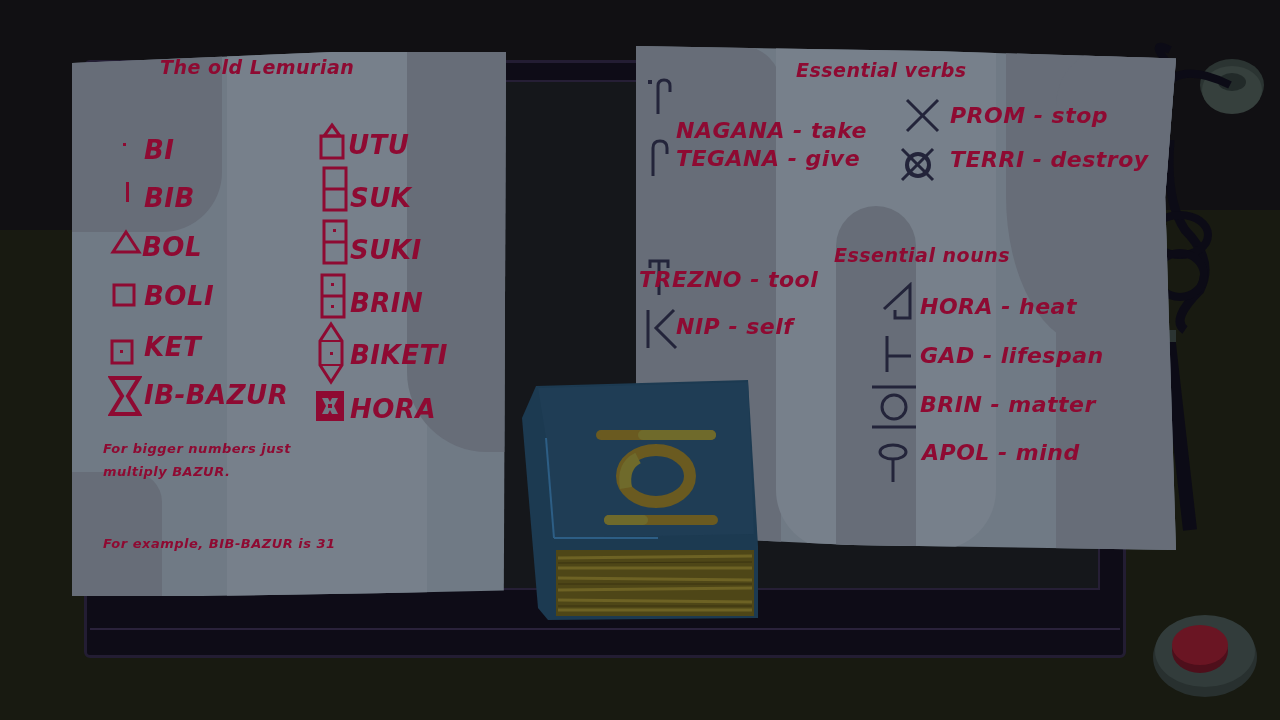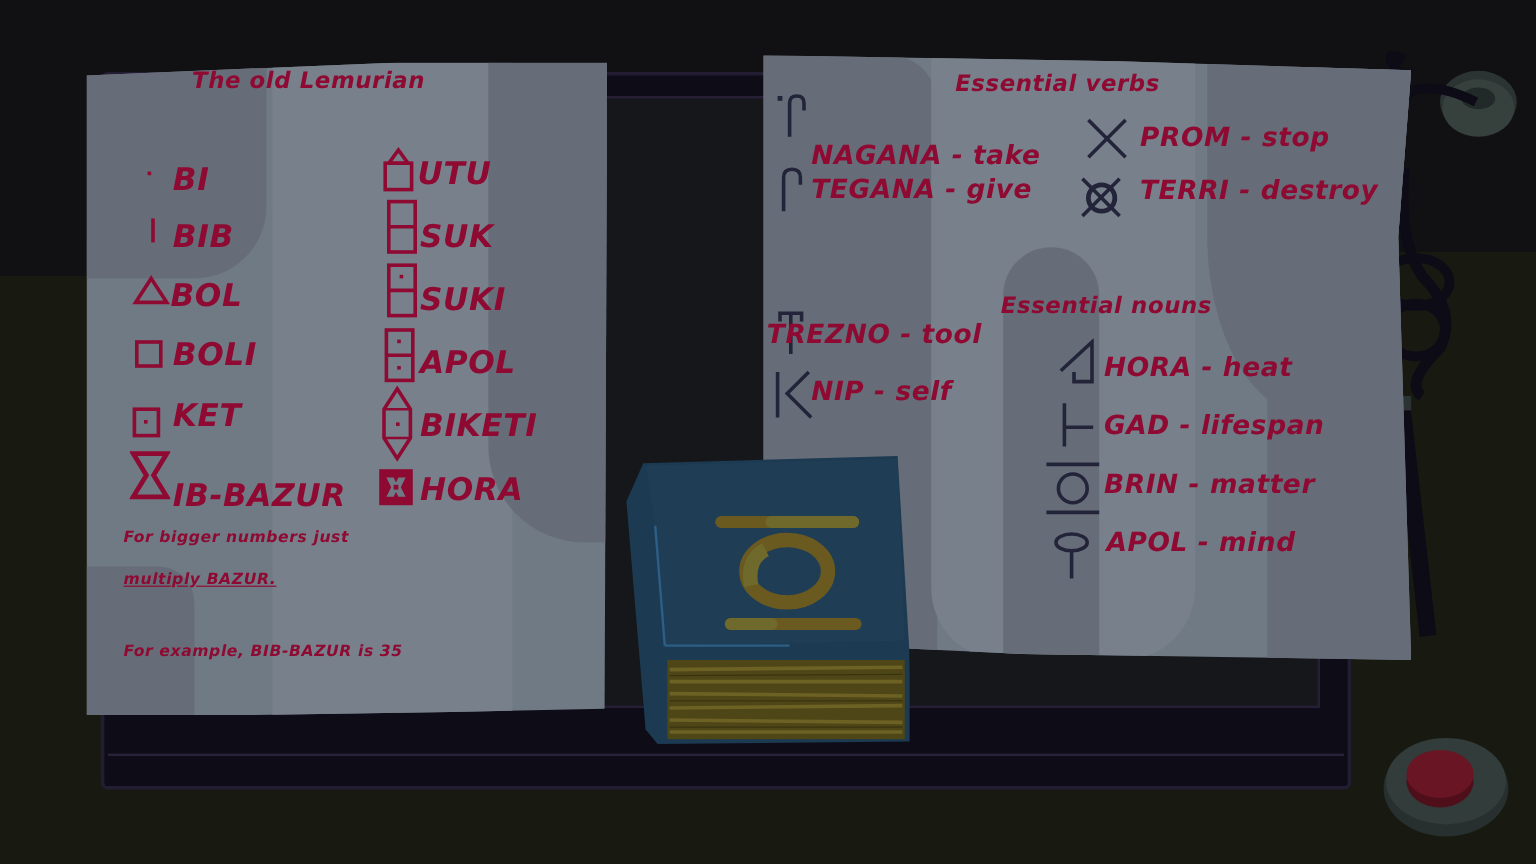--- a/index.html
+++ b/index.html
@@ -120,21 +120,21 @@
       <rect x="11" y="12" width="3" height="3" fill="#8e0a32"></rect>
     </svg>
 </div>
 <div class="ink num-label" style="left:144px;top:332px;">KET</div>
 
 <div class="glyph" style="left:108px;top:375px;">
   <svg width="34" height="42">
       <polygon points="3,3 31,3 20,21 31,39 3,39 14,21" fill="none" stroke="#8e0a32" stroke-width="4"></polygon>
     </svg>
 </div>
-<div class="ink num-label" style="left:144px;top:380px;margin-top:19px;">IB-BAZUR</div>
+<div class="ink num-label" style="left:144px;top:380px;">IB-BAZUR</div>
 
 <div class="glyph" style="left:318px;top:122px;">
   <svg width="28" height="40">
       <polygon points="14,3 22,14 6,14" fill="none" stroke="#8e0a32" stroke-width="3"></polygon>
       <rect x="3" y="14" width="22" height="22" fill="none" stroke="#8e0a32" stroke-width="3"></rect>
     </svg>
 </div>
 <div class="ink num-label" style="left:348px;top:130px;">UTU</div>
 
 <div class="glyph" style="left:321px;top:165px;">
@@ -155,21 +155,21 @@
 <div class="ink num-label" style="left:350px;top:235px;">SUKI</div>
 
 <div class="glyph" style="left:319px;top:272px;">
   <svg width="28" height="48">
       <rect x="3" y="3" width="22" height="42" fill="none" stroke="#8e0a32" stroke-width="3"></rect>
       <line x1="3" y1="24" x2="25" y2="24" stroke="#8e0a32" stroke-width="3"></line>
       <rect x="12" y="11" width="3" height="3" fill="#8e0a32"></rect>
       <rect x="12" y="33" width="3" height="3" fill="#8e0a32"></rect>
     </svg>
 </div>
-<div class="ink num-label" style="left:350px;top:288px;">APOL</div>
+<div class="ink num-label" style="left:350px;top:288px;">BRIN</div>
 
 <div class="glyph" style="left:316px;top:321px;">
   <svg width="30" height="64">
       <polygon points="15,3 26,20 26,44 15,61 4,44 4,20" fill="none" stroke="#8e0a32" stroke-width="3"></polygon>
       <line x1="4" y1="20" x2="26" y2="20" stroke="#8e0a32" stroke-width="2"></line>
       <line x1="4" y1="44" x2="26" y2="44" stroke="#8e0a32" stroke-width="2"></line>
       <rect x="14" y="31" width="3" height="3" fill="#8e0a32"></rect>
     </svg>
 </div>
 <div class="ink num-label" style="left:350px;top:340px;">BIKETI</div>
@@ -177,22 +177,22 @@
 <div class="glyph" style="left:315px;top:390px;">
   <svg width="30" height="32">
       <rect x="1" y="1" width="28" height="30" fill="#8e0a32"></rect>
       <polygon points="7,8 13,8 15,12 17,8 23,8 19,16 23,24 17,24 15,20 13,24 7,24 11,16" fill="#707a85"></polygon>
       <rect x="13" y="14" width="4" height="4" fill="#8e0a32"></rect>
     </svg>
 </div>
 <div class="ink num-label" style="left:350px;top:394px;">HORA</div>
 
 <div class="ink note" style="left:103px;top:441px;">For bigger numbers just</div>
-<div class="ink note" style="left:103px;top:476px;text-decoration:underline;">multiply BAZUR.</div>
-<div class="ink note" style="left:103px;top:536px;">For example, BIB-BAZUR is 35</div>
+<div class="ink note" style="left:103px;top:464px;">multiply BAZUR.</div>
+<div class="ink note" style="left:103px;top:536px;">For example, BIB-BAZUR is 31</div>
 
 <div class="paper paper-right">
   <div class="shade" style="left:0;top:0;width:145px;height:504px;border-radius:0 40px 0 0;"></div>
   <div class="light" style="left:140px;top:0;width:220px;height:504px;border-radius:0 0 60px 60px;"></div>
   <div class="shade" style="left:370px;top:0;width:170px;height:300px;border-radius:0 0 50% 50%;"></div>
   <div class="shade" style="left:200px;top:160px;width:80px;height:344px;border-radius:40px 40px 0 0;"></div>
   <div class="shade" style="left:420px;top:0;width:120px;height:504px;border-radius:60px 0 0 0;"></div>
 </div>
 
 <div class="ink title" style="left:796px;top:59px;">Essential verbs</div>

